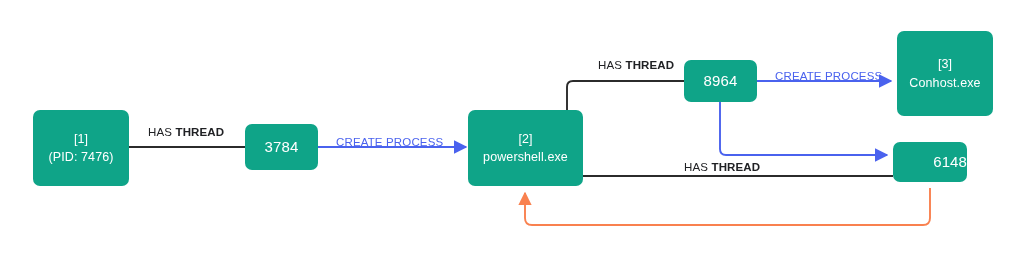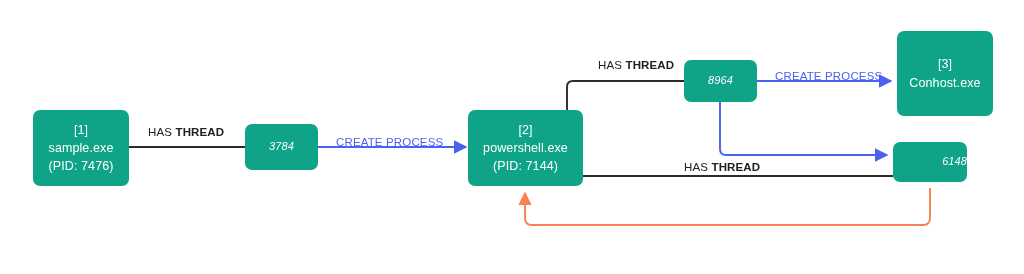--- a/index.html
+++ b/index.html
@@ -37,21 +37,21 @@
     z-index: 5;
   }
   .node .line {
     display: block;
     text-align: center;
     white-space: nowrap;
     line-height: 1.45;
     letter-spacing: 0.1px;
   }
   .node.proc .line { font-size: 12.5px; }
-  .node.tid  .line { font-size: 11px; font-style: italic; }
+  .node.tid  .line { font-size: 15px; }
 
   .edge-label {
     position: absolute;
     white-space: nowrap;
     z-index: 6;
     letter-spacing: 0.15px;
   }
   .edge-label.thread {
     color: #202124;
     font-size: 11.5px;
@@ -97,32 +97,30 @@
 
     <path d="M 720 101 L 720 149 Q 720 155 726 155 L 887 155" fill="none" stroke="#4A62EE" stroke-width="1.9" marker-end="url(#arrow-blue)"></path>
 
     <path d="M 583 176 L 893 176" fill="none" stroke="#2B2B2B" stroke-width="1.9"></path>
 
     <path d="M 930 188 L 930 218 Q 930 225 923 225 L 532 225 Q 525 225 525 218 L 525 193" fill="none" stroke="#F9814F" stroke-width="1.9" marker-end="url(#arrow-orange)"></path>
   </svg>
 
   <div class="node proc" style="left:33px; top:110px; width:96px; height:76px;">
     <span class="line">[1]</span>
-    <span class="line">sample.exe</span>
     <span class="line">(PID: 7476)</span>
   </div>
 
   <div class="node tid" style="left:245px; top:124px; width:73px; height:46px;">
     <span class="line">3784</span>
   </div>
 
   <div class="node proc" style="left:468px; top:110px; width:115px; height:76px;">
     <span class="line">[2]</span>
     <span class="line">powershell.exe</span>
-    <span class="line">(PID: 7144)</span>
   </div>
 
   <div class="node tid" style="left:684px; top:60px; width:73px; height:42px;">
     <span class="line">8964</span>
   </div>
 
   <div class="node proc" style="left:897px; top:31px; width:96px; height:85px;">
     <span class="line">[3]</span>
     <span class="line">Conhost.exe</span>
   </div>

